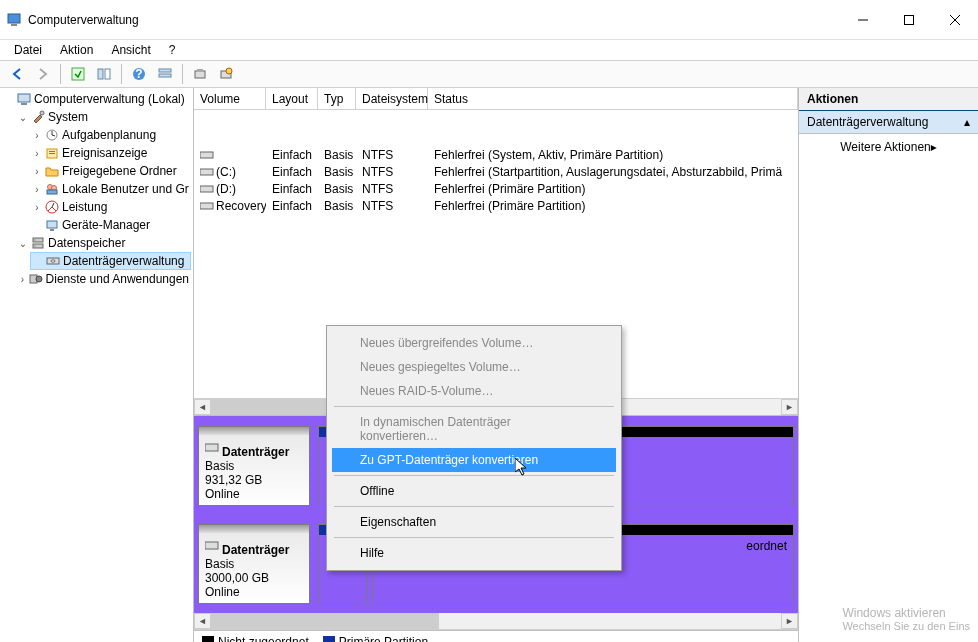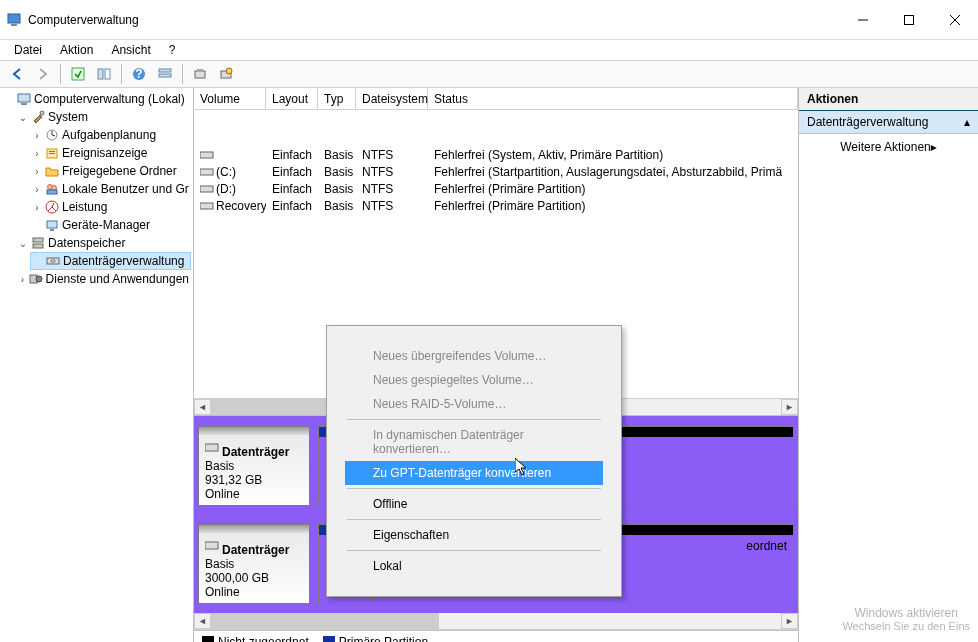--- a/index.html
+++ b/index.html
@@ -73,31 +73,31 @@
 .legend .sw { width: 12px; height: 12px; display: inline-block; margin-right: 4px; vertical-align: middle; }
 .legend .black { background: #000; }
 .legend .blue { background: #1030a0; }
 
 
 .actions-hdr { background: #f0f0f0; padding: 4px 8px; font-weight: bold; border-bottom: 1px solid #0c4a6e; }
 .actions-cat { background: #d6e8f8; padding: 4px 8px; display: flex; align-items: center; justify-content: space-between; border-bottom: 1px solid #c0c0c0; }
 .actions-item { padding: 6px 18px; display: flex; align-items: center; justify-content: center; }
 
 
-.ctx-menu { position: absolute; left: 326px; top: 325px; width: 296px; background: #f0f0f0; border: 1px solid #a0a0a0; box-shadow: 3px 3px 5px rgba(0,0,0,0.25); padding: 18px; }
+.ctx-menu { position: absolute; left: 326px; top: 325px; width: 296px; background: #f0f0f0; border: 1px solid #a0a0a0; box-shadow: 3px 3px 5px rgba(0,0,0,0.25); padding: 5px; }
 .ctx-item { padding: 5px 24px 5px 28px; cursor: default; }
 .ctx-item.disabled { color: #888; }
 .ctx-item.highlighted { background: #3399ff; color: #fff; }
 .ctx-sep { height: 1px; background: #c0c0c0; margin: 3px 2px; }
 
 
 .cursor { position: absolute; left: 515px; top: 458px; pointer-events: none; }
 
 
-.watermark { position: absolute; right: 8px; bottom: 10px; text-align: center; color: #b5b5b5; font-size: 14px; }
+.watermark { position: absolute; right: 8px; bottom: 10px; text-align: left; color: #b5b5b5; font-size: 14px; }
 .watermark .wm2 { font-size: 11px; }
 
 
 svg { display: block; }
 </style>
 </head>
 <body>
 
 <div class="titlebar">
   <span class="app-icon">
@@ -457,21 +457,21 @@
   <div class="ctx-item disabled">Neues gespiegeltes Volume…</div>
   <div class="ctx-item disabled">Neues RAID-5-Volume…</div>
   <div class="ctx-sep"></div>
   <div class="ctx-item disabled">In dynamischen Datenträger konvertieren…</div>
   <div class="ctx-item highlighted">Zu GPT-Datenträger konvertieren</div>
   <div class="ctx-sep"></div>
   <div class="ctx-item">Offline</div>
   <div class="ctx-sep"></div>
   <div class="ctx-item">Eigenschaften</div>
   <div class="ctx-sep"></div>
-  <div class="ctx-item">Lokal</div>
+  <div class="ctx-item">Hilfe</div>
 </div>
 
 <div class="cursor">
   <svg width="16" height="20">
       <path d="M0 0 L0 14 L4 11 L7 17 L9 16 L6 10 L11 10 Z" fill="#fff" stroke="#000" stroke-width="1"></path>
     </svg>
 </div>
 
 <div class="watermark">
   <div>Windows aktivieren</div>

